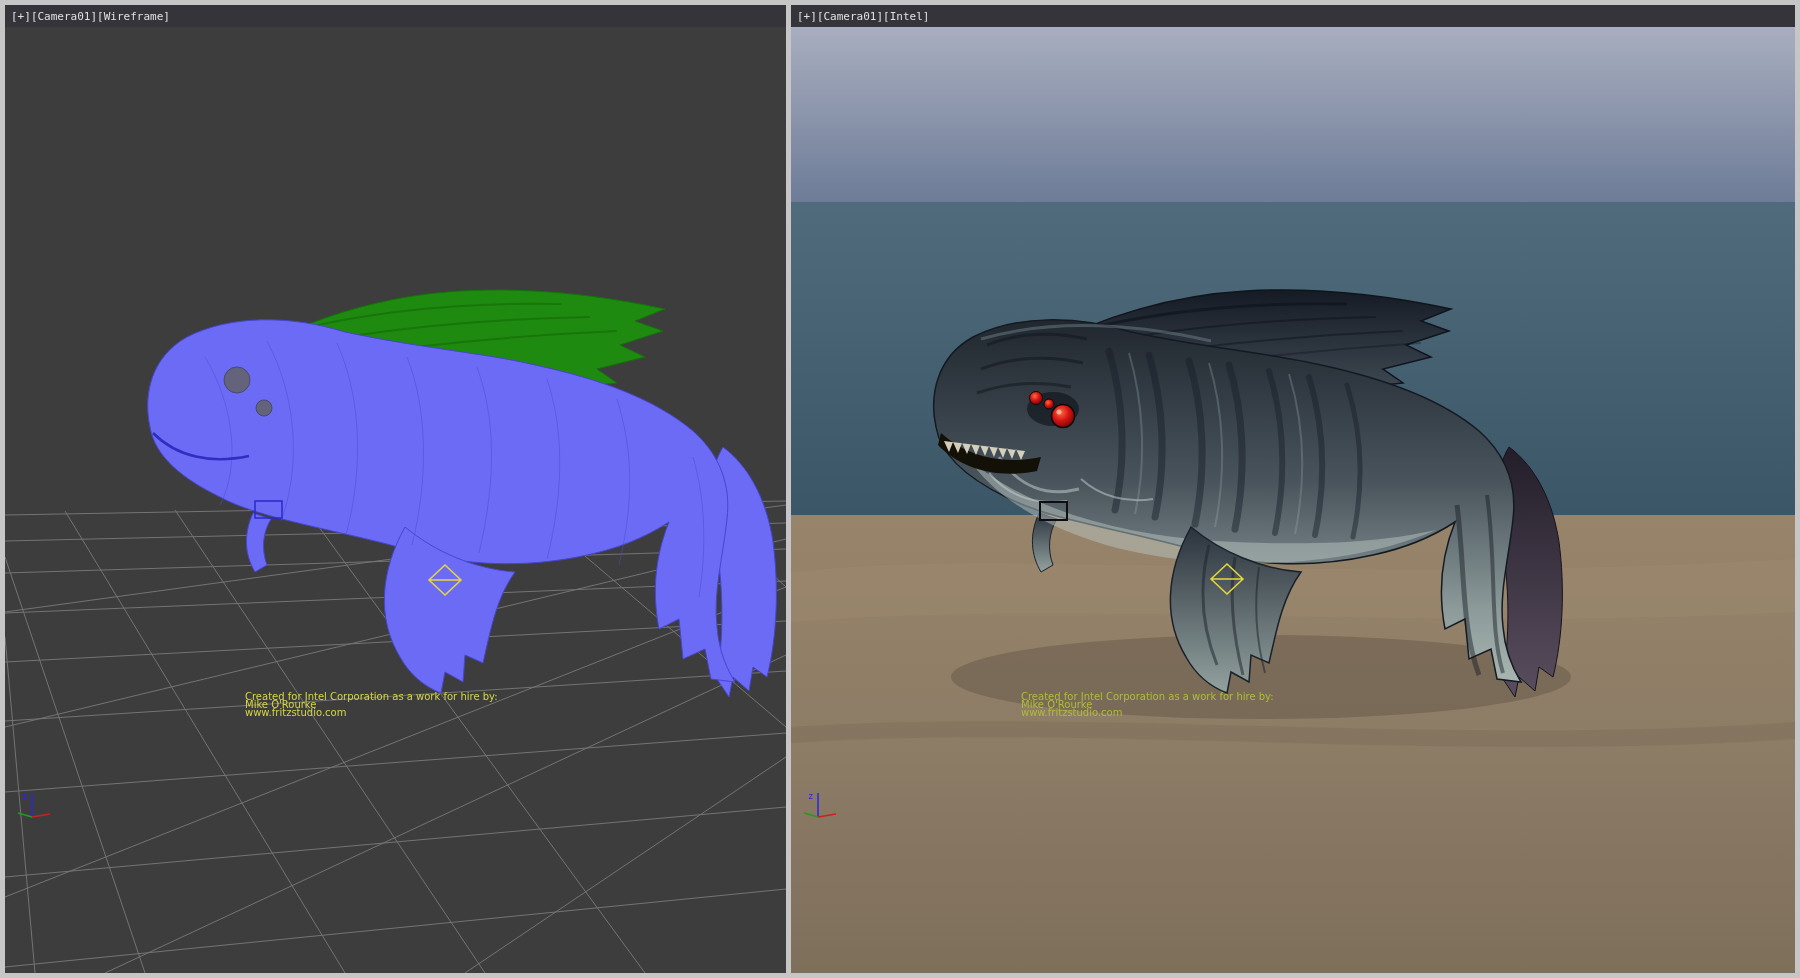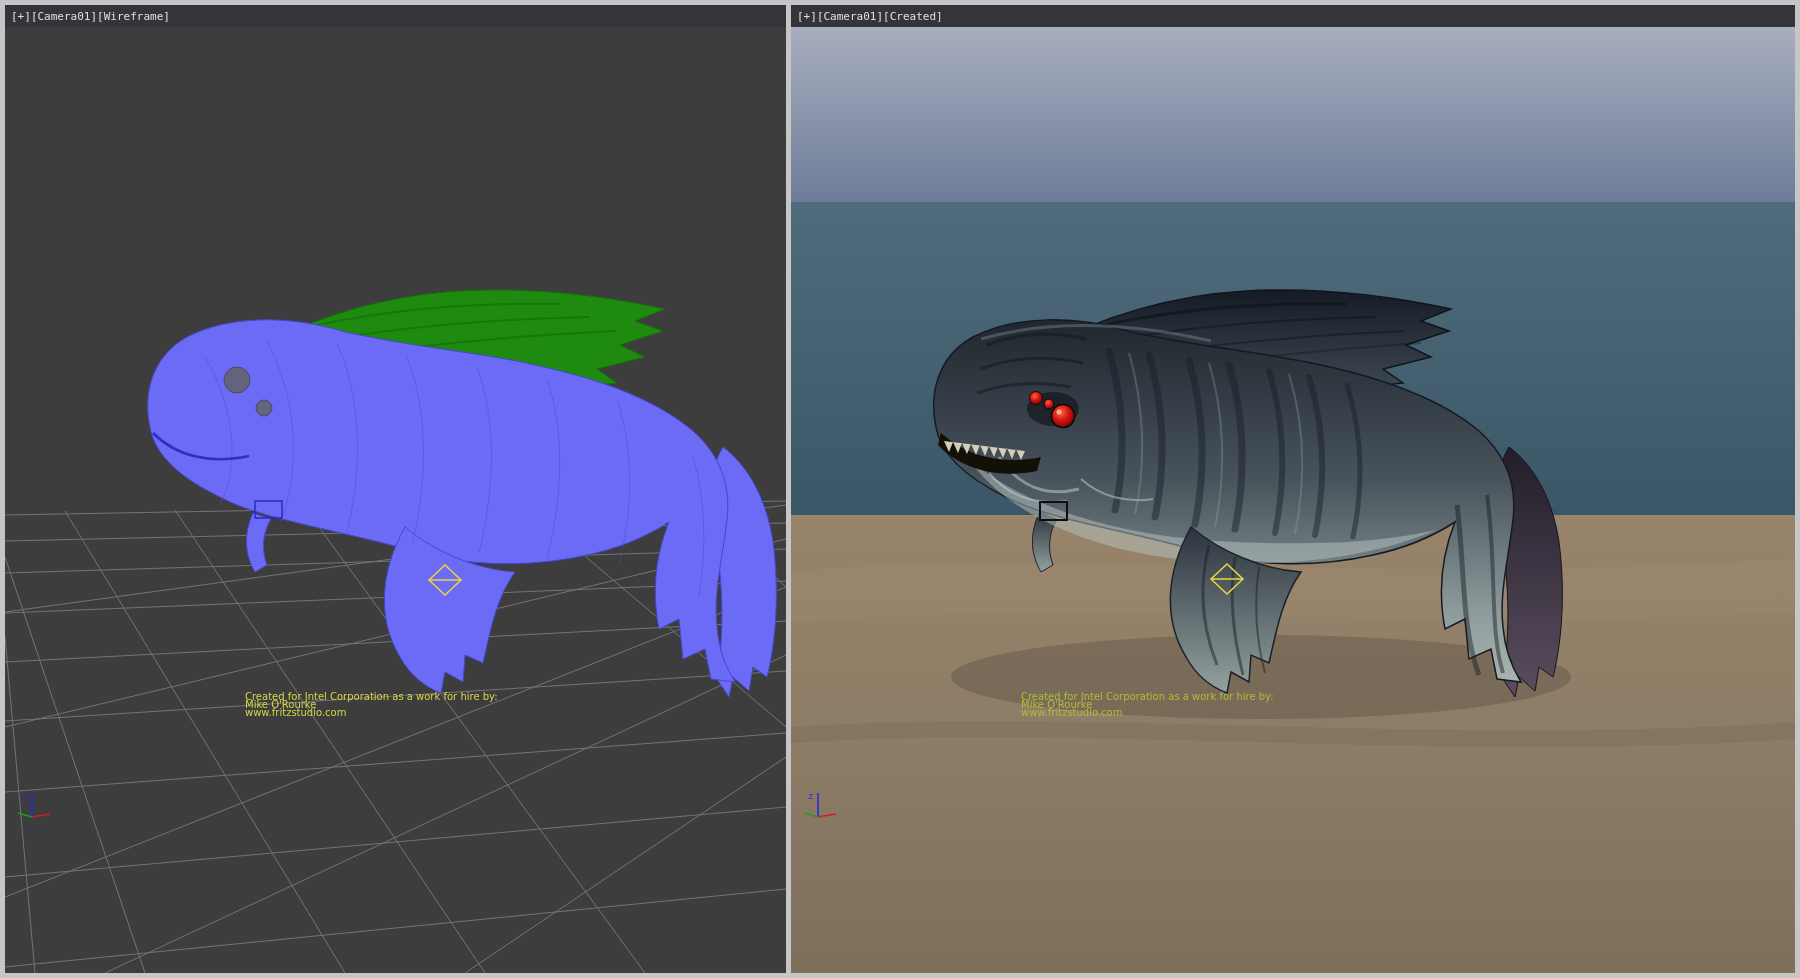--- a/index.html
+++ b/index.html
@@ -119,21 +119,21 @@
       <div>Created for Intel Corporation as a work for hire by:</div>
       <div>Mike O'Rourke</div>
       <div>www.fritzstudio.com</div>
     </div>
   </div>
 
   <div class="viewport shaded">
     <div class="vp-header">
       <span>[+]</span>
       <span>[Camera01]</span>
-      <span>[Created]</span>
+      <span>[Intel]</span>
     </div>
     <svg class="scene" viewBox="0 0 1004 946" preserveAspectRatio="none">
       <rect x="0" y="0" width="1004" height="175" fill="url(#skyGrad)"></rect>
       <rect x="0" y="175" width="1004" height="313" fill="url(#seaGrad)"></rect>
       <rect x="0" y="488" width="1004" height="458" fill="url(#sandGrad)"></rect>
       <path d="M0,545 C250,520 520,560 1004,532 L1004,585 C620,605 300,572 0,595 Z" fill="#9d8a6e" opacity="0.45"></path>
       <path d="M0,700 C300,680 650,720 1004,695 L1004,712 C650,736 300,696 0,716 Z" fill="#7a6b57" opacity="0.4"></path>
       <ellipse cx="470" cy="650" rx="310" ry="42" fill="#4a4034" opacity="0.3"></ellipse>
       <g>
         <use href="#fish-dorsal" fill="url(#finGrad)" stroke="#10151d" stroke-width="1.5"></use>

